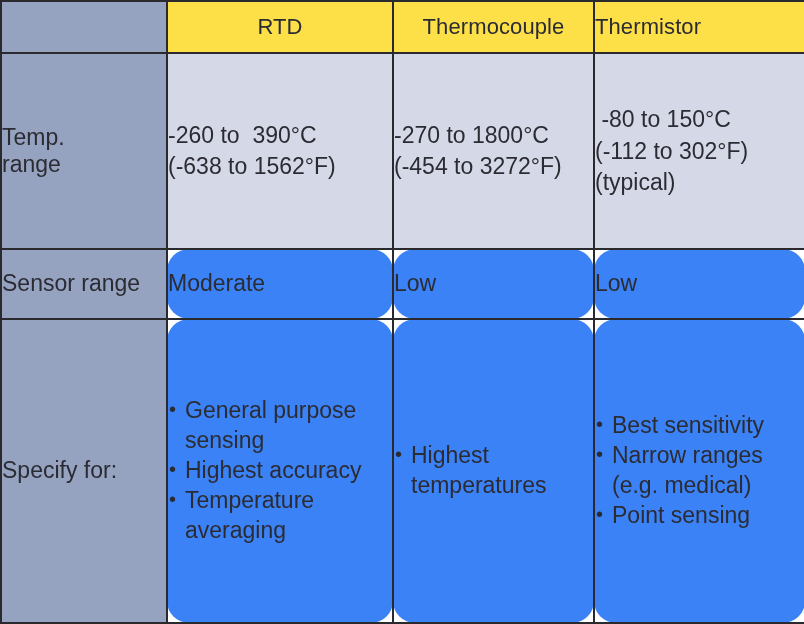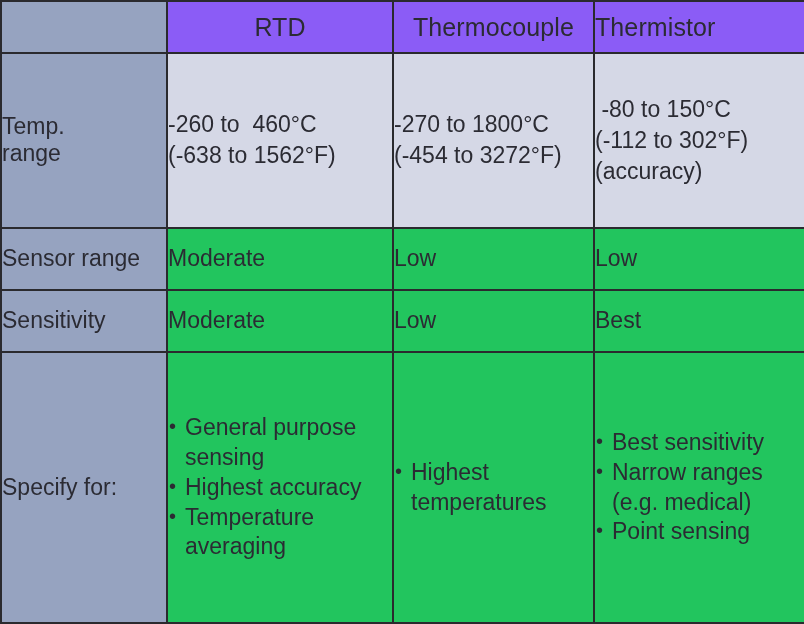--- a/index.html
+++ b/index.html
@@ -33,22 +33,22 @@
 
   
   col.c-label { width: 166px; }
   col.c-rtd   { width: 226px; }
   col.c-tc    { width: 201px; }
   col.c-th    { width: 211px; }
 
   
   .hdr-row { height: 52px; }
   .hdr {
-    background: #8b5cf6;
-    font-size: 25px;
+    background: #fde047;
+    font-size: 22px;
     text-align: center;
     color: #23232a;
     letter-spacing: 0.1px;
   }
   .hdr-corner {
     background: #96a3c0;
   }
   .hdr.left-pad {
     text-align: left;
     padding-left: 9px;
@@ -60,24 +60,25 @@
     background: #96a3c0;
     font-size: 23px;
     font-weight: bold;
     color: #23232a;
     padding-left: 8px;
     line-height: 1.18;
   }
 
   
   .val {
-    background: #22c55e;
+    background: #3b82f6;
     font-size: 23px;
     padding-left: 10px;
     line-height: 1.2;
+    border-radius: 22px;
   }
 
   
   .temp {
     background: #d5d8e6;
     font-size: 23px;
     line-height: 1.35;
     padding-left: 14px;
   }
   .temp .tline { display: block; white-space: pre; }
@@ -135,49 +136,43 @@
   </thead>
 
   <tbody>
 
     <tr class="r-temp">
       <td class="rowlabel">
         <span class="cell-inner">Temp.</span>
         <span class="cell-inner">range</span>
       </td>
       <td class="temp indent-pad">
-        <span class="tline">-260 to  460°C</span>
+        <span class="tline">-260 to  390°C</span>
         <span class="tline">(-638 to 1562°F)</span>
       </td>
       <td class="temp">
         <span class="tline">-270 to 1800°C</span>
         <span class="tline">(-454 to 3272°F)</span>
       </td>
       <td class="temp">
         <span class="tline"> -80 to 150°C</span>
         <span class="tline">(-112 to 302°F)</span>
-        <span class="tline">(accuracy)</span>
+        <span class="tline">(typical)</span>
       </td>
     </tr>
 
     <tr class="r-small">
       <td class="rowlabel">Sensor range</td>
       <td class="val">Moderate</td>
       <td class="val">Low</td>
       <td class="val">Low</td>
     </tr>
 
 
 
-    <tr class="r-small">
-      <td class="rowlabel">Sensitivity</td>
-      <td class="val">Moderate</td>
-      <td class="val">Low</td>
-      <td class="val">Best</td>
-    </tr>
 
 
     <tr class="r-spec">
       <td class="rowlabel">Specify for:</td>
       <td class="val bullets-wrap">
         <ul class="bullets">
             <li>General purpose sensing</li>
             <li>Highest accuracy</li>
             <li>Temperature averaging</li>
           </ul>

